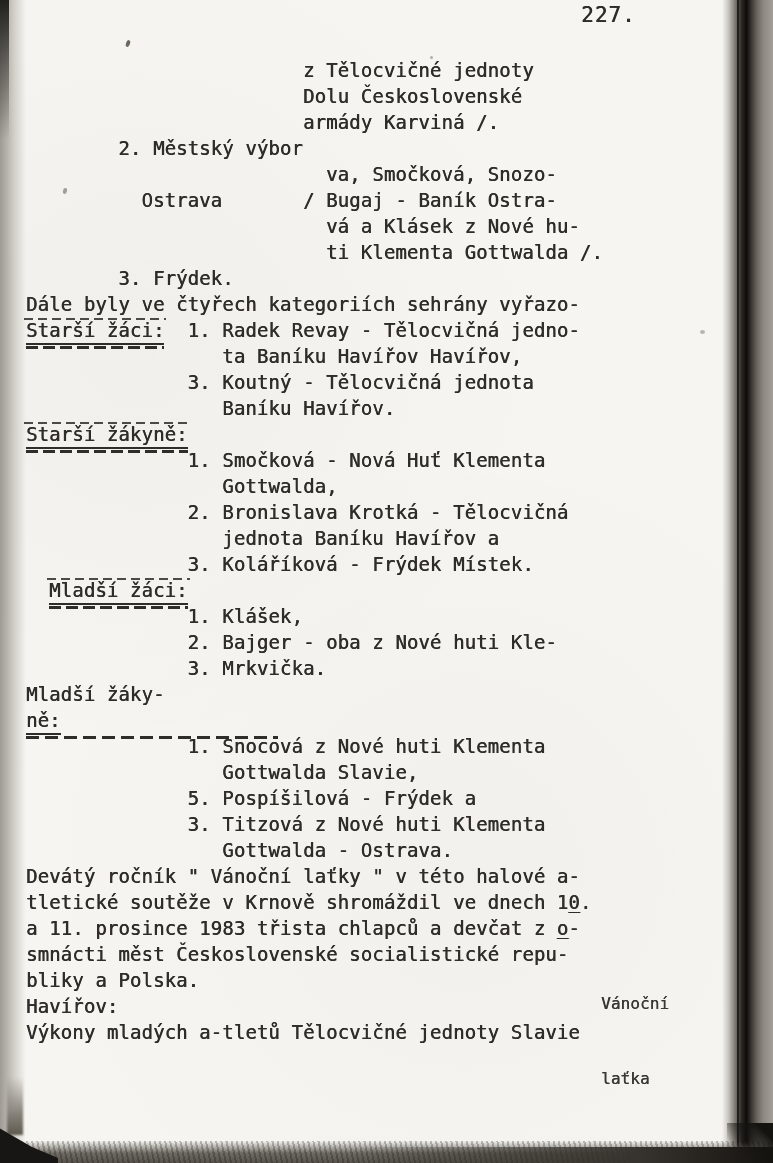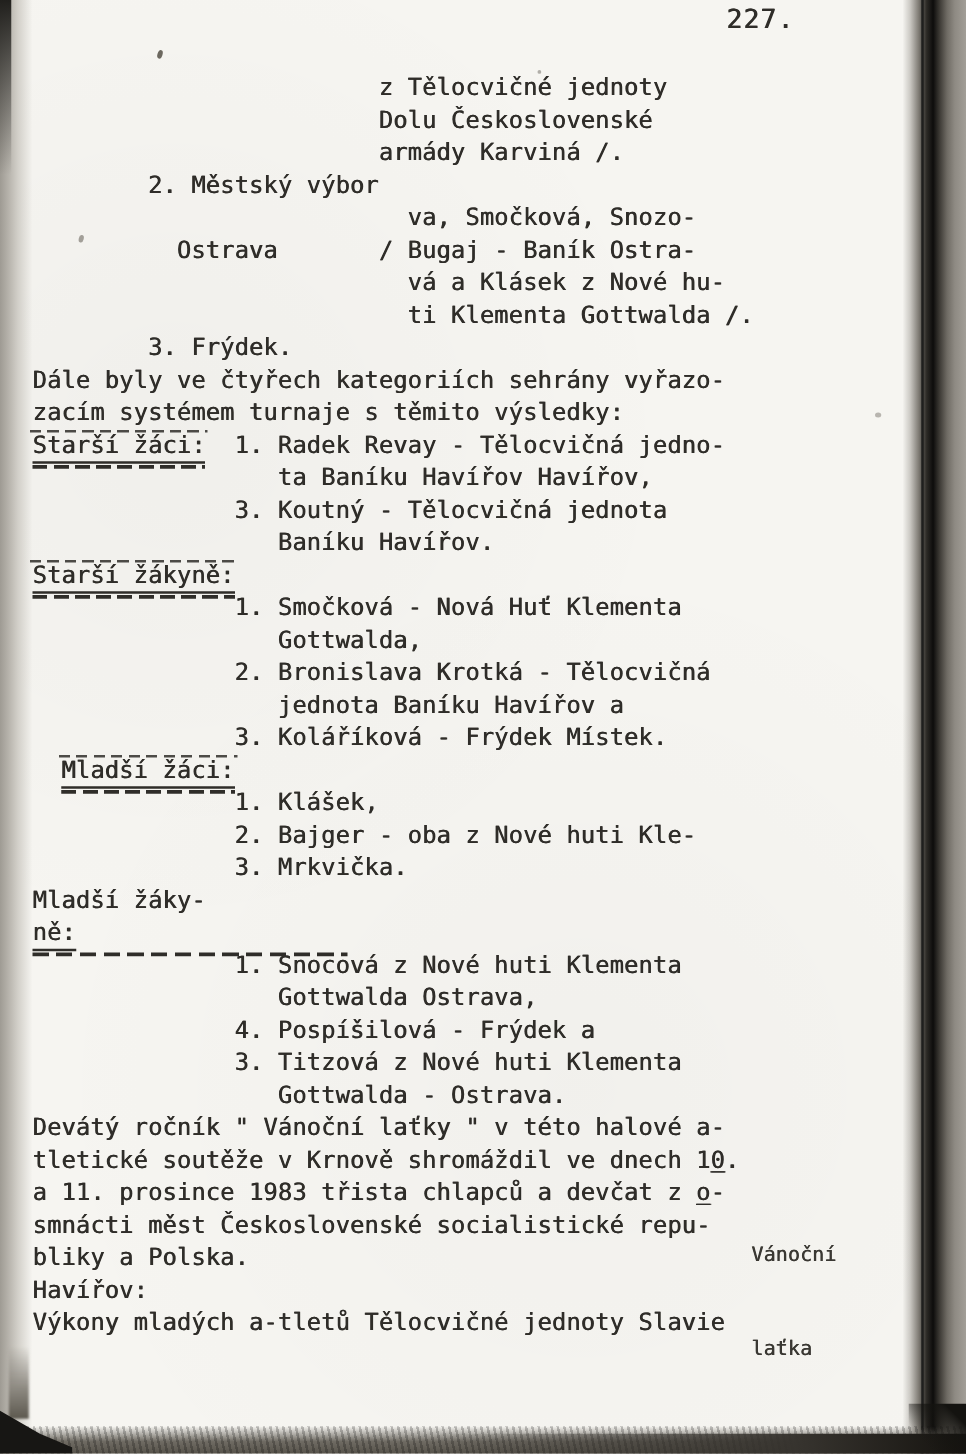--- a/index.html
+++ b/index.html
@@ -133,40 +133,39 @@
       <div class="line"><span>                        z Tělocvičné jednoty</span></div>
       <div class="line"><span>                        Dolu Československé</span></div>
       <div class="line"><span>                        armády Karviná /.</span></div>
       <div class="line"><span>        2. Městský výbor</span></div>
       <div class="line"><span>                          va, Smočková, Snozo-</span></div>
       <div class="line"><span>          Ostrava       / Bugaj - Baník Ostra-</span></div>
       <div class="line"><span>                          vá a Klásek z Nové hu-</span></div>
       <div class="line"><span>                          ti Klementa Gottwalda /.</span></div>
       <div class="line"><span>        3. Frýdek.</span></div>
       <div class="line"><span>Dále byly ve čtyřech kategoriích sehrány vyřazo-</span></div>
-      <div class="line"><span>zacím systémem turnaje s těmito výsledky:</span></div>
       <div class="line"><span class="h">Starší žáci:</span><span>  1. Radek Revay - Tělocvičná jedno-</span></div>
       <div class="line"><span>                 ta Baníku Havířov Havířov,</span></div>
       <div class="line"><span>              3. Koutný - Tělocvičná jednota</span></div>
       <div class="line"><span>                 Baníku Havířov.</span></div>
       <div class="line"><span class="h">Starší žákyně:</span></div>
       <div class="line"><span>              1. Smočková - Nová Huť Klementa</span></div>
       <div class="line"><span>                 Gottwalda,</span></div>
       <div class="line"><span>              2. Bronislava Krotká - Tělocvičná</span></div>
       <div class="line"><span>                 jednota Baníku Havířov a</span></div>
       <div class="line"><span>              3. Koláříková - Frýdek Místek.</span></div>
       <div class="line"><span>  </span><span class="h">Mladší žáci:</span></div>
       <div class="line"><span>              1. Klášek,</span></div>
       <div class="line"><span>              2. Bajger - oba z Nové huti Kle-</span></div>
       <div class="line"><span>              3. Mrkvička.</span></div>
       <div class="line"><span>Mladší žáky-</span></div>
       <div class="line"><span class="hne">ně:</span></div>
       <div class="line"><span>              1. Snocová z Nové huti Klementa</span></div>
-      <div class="line"><span>                 Gottwalda Ostrava,</span></div>
-      <div class="line"><span>              4. Pospíšilová - Frýdek a</span></div>
+      <div class="line"><span>                 Gottwalda Slavie,</span></div>
+      <div class="line"><span>              5. Pospíšilová - Frýdek a</span></div>
       <div class="line"><span>              3. Titzová z Nové huti Klementa</span></div>
       <div class="line"><span>                 Gottwalda - Ostrava.</span></div>
       <div class="line"><span>Devátý ročník " Vánoční laťky " v této halové a-</span></div>
       <div class="line"><span>tletické soutěže v Krnově shromáždil ve dnech 1</span><span class="u">0</span><span>.</span></div>
       <div class="line"><span>a 11. prosince 1983 třista chlapců a devčat z </span><span class="u">o</span><span>-</span></div>
       <div class="line"><span>smnácti měst Československé socialistické repu-</span></div>
       <div class="line"><span>bliky a Polska.</span></div>
       <div class="line"><span>Havířov:</span></div>
       <div class="line"><span>Výkony mladých a-tletů Tělocvičné jednoty Slavie</span></div>
     </div>

